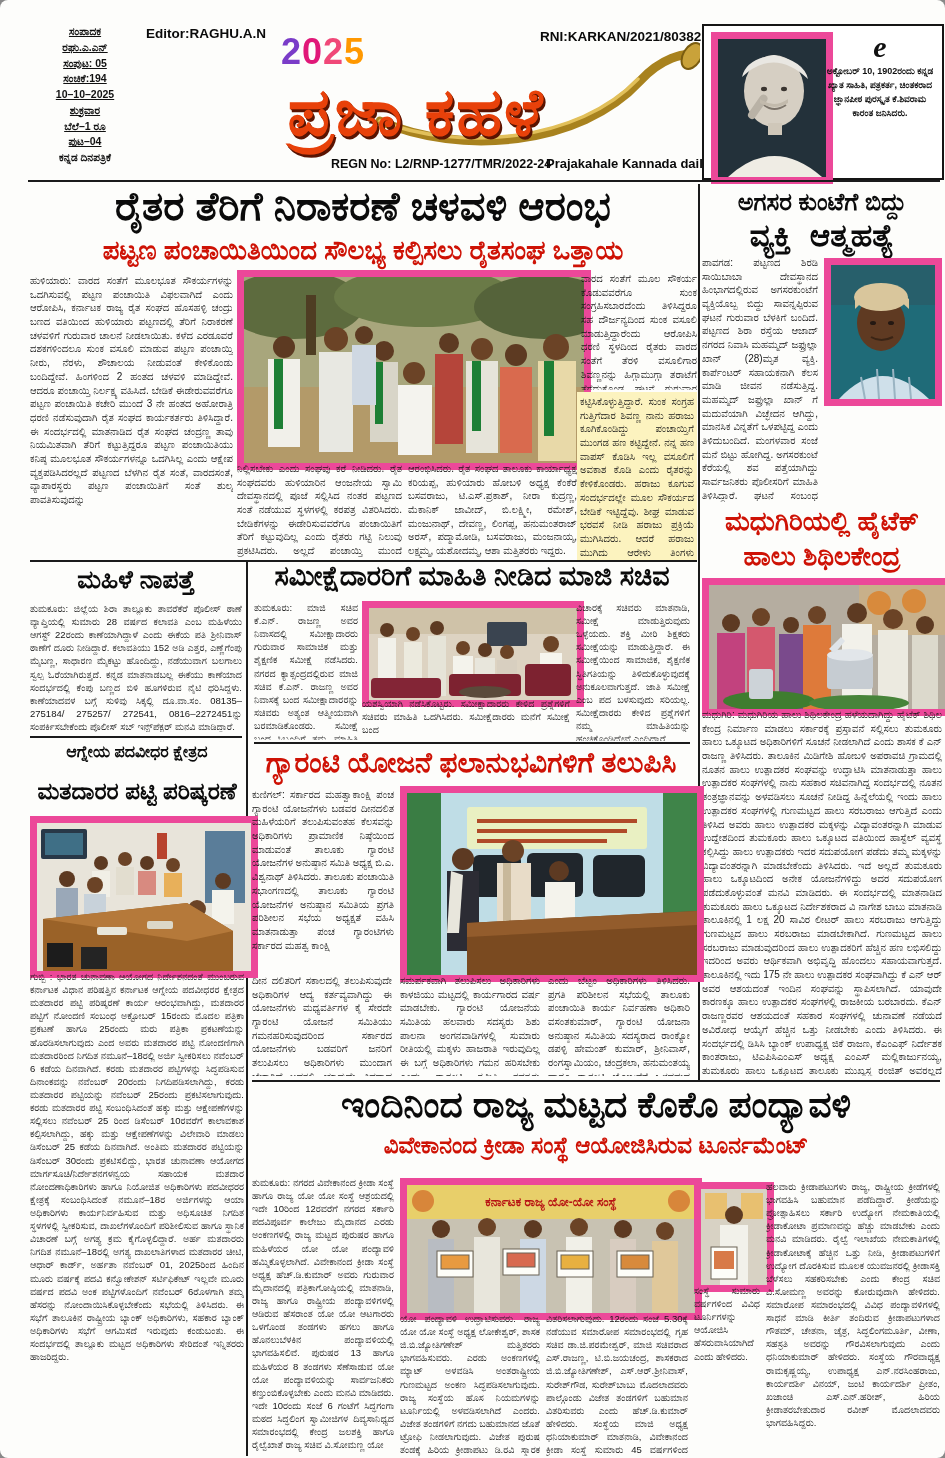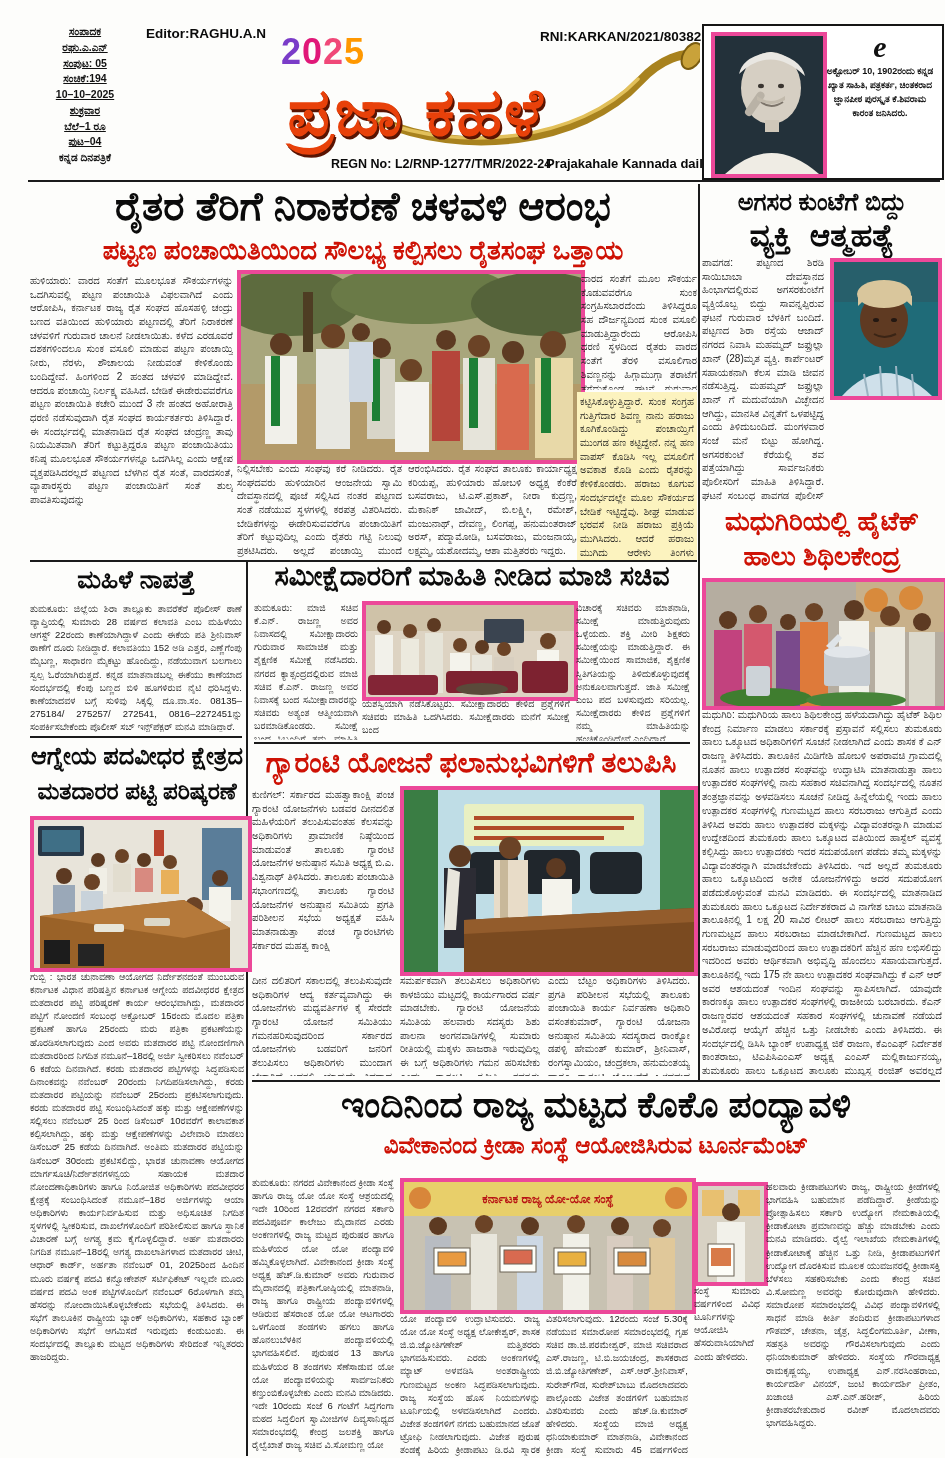--- a/index.html
+++ b/index.html
@@ -1,24 +1,24 @@
 <!DOCTYPE html>
 <html><head>
 <meta charset="utf-8">
 <style>
   html,body{margin:0;padding:0;background:#888;}
   #page{position:relative;width:945px;height:1458px;background:#fdfdfb;margin:0 auto;
-        font-family:"Liberation Sans",sans-serif;overflow:hidden;}
+        font-family:"Liberation Sans",sans-serif;overflow:hidden;border-radius:8px;}
   .abs{position:absolute;}
   .rule{background:#1b1b1b;}
   .body-txt{font-size:10px;line-height:1.37;text-align:justify;color:#161616;overflow:hidden;word-break:break-word;}
   .body-sm{font-size:9.5px;line-height:1.38;text-align:justify;color:#161616;overflow:hidden;word-break:break-word;}
   .h-black{font-weight:800;color:#0b0b0b;text-align:center;line-height:1.04;}
   .h-red{font-weight:800;color:#ce1205;text-align:center;line-height:1.04;}
-  .photo{border:4px solid #ec4899;background:#bef264;overflow:hidden;}
+  .photo{border:7px solid #ec4899;background:#bef264;overflow:hidden;}
   .photo svg{display:block;}
   .info-row{font-size:10.5px;font-weight:700;color:#111;text-align:center;
             text-decoration:underline;line-height:1.5;white-space:nowrap;}
   .masthead-title{font-weight:800;color:#e8410a;text-align:center;
                   text-shadow:2px 3px 0 #5a1402, 1px 1px 0 #8a2403;letter-spacing:2px;}
   .year-char{font-weight:800;font-size:36px;line-height:1;}
   .karanth-box{border:2px solid #151515;background:#fff;}
   .highlight-box{background:#fcf3bf;}
   .e-logo{font-family:"Liberation Serif",serif;font-style:italic;font-weight:700;}
 </style>
@@ -220,21 +220,21 @@
       <rect x="156" y="56" width="46" height="32" rx="4" fill="#7d2230"></rect>
       <rect x="2" y="70" width="70" height="20" rx="4" fill="#832536"></rect>
       <ellipse cx="116" cy="84" rx="26" ry="6" fill="#5a4a3a"></ellipse>
     </svg>
   </div>
   <div class="abs body-sm" style="left:362px;top:697px;width:208px;height:44px;">ಯಶಸ್ವಿಯಾಗಿ ನಡೆಸಿಕೊಟ್ಟರು. ಸಮೀಕ್ಷಾದಾರರು ಕೇಳಿದ ಪ್ರಶ್ನೆಗಳಿಗೆ ಸಚಿವರು ಮಾಹಿತಿ ಒದಗಿಸಿದರು. ಸಮೀಕ್ಷೆದಾರರು ಮನೆಗೆ ಸಮೀಕ್ಷೆ ಬಂದ</div>
   <div class="abs body-sm" style="left:576px;top:601px;width:114px;height:140px;">ವಿಚಾರಕ್ಕೆ ಸಚಿವರು ಮಾತನಾಡಿ, ಸಮೀಕ್ಷೆ ಮಾಡುತ್ತಿರುವುದು ಒಳ್ಳೆಯದು. ಶಕ್ತಿ ಮೀರಿ ಶಿಕ್ಷಕರು ಸಮೀಕ್ಷೆಯನ್ನು ಮಾಡುತ್ತಿದ್ದಾರೆ. ಈ ಸಮೀಕ್ಷೆಯಿಂದ ಸಾಮಾಜಿಕ, ಶೈಕ್ಷಣಿಕ ಸ್ಥಿತಿಗತಿಯನ್ನು ತಿಳಿದುಕೊಳ್ಳುವುದಕ್ಕೆ ಅನುಕೂಲವಾಗುತ್ತದೆ. ಜಾತಿ ಸಮೀಕ್ಷೆ ಎಂಬ ಪದ ಬಳಸುವುದು ಸರಿಯಲ್ಲ. ಸಮೀಕ್ಷೆದಾರರು ಕೇಳಿದ ಪ್ರಶ್ನೆಗಳಿಗೆ ನಮ್ಮ ಮಾಹಿತಿಯನ್ನು ಹಂಚಿಕೊಂಡಿದ್ದೇವೆ ಎಂದಿದ್ದಾರೆ.</div>
   <div class="abs rule" style="left:254px;top:742px;width:436px;height:2px;"></div>
   <div class="abs rule" style="left:30px;top:736px;width:212px;height:2px;"></div>
 
-  <div class="abs h-black" style="left:30px;top:744px;width:214px;font-size:24px;">ಆಗ್ನೇಯ ಪದವೀಧರ ಕ್ಷೇತ್ರದ</div>
+  <div class="abs h-black" style="left:30px;top:744px;width:214px;font-size:16px;">ಆಗ್ನೇಯ ಪದವೀಧರ ಕ್ಷೇತ್ರದ</div>
   <div class="abs h-black" style="left:30px;top:780px;width:214px;font-size:23px;">ಮತದಾರರ ಪಟ್ಟಿ ಪರಿಷ್ಕರಣೆ</div>
   <div class="abs photo" style="left:30px;top:816px;width:214px;height:148px;">
     <svg width="214" height="148" viewBox="0 0 214 148">
       <rect width="214" height="148" fill="#e8e4da"></rect>
       <rect x="4" y="6" width="46" height="30" rx="2" fill="#283848"></rect>
       <rect x="8" y="10" width="38" height="22" fill="#3f6f86"></rect>
       <rect x="168" y="8" width="40" height="72" fill="#5a7d99"></rect>
       <rect x="120" y="10" width="10" height="26" fill="#b8432e"></rect>
       <g>
         <circle cx="64" cy="40" r="7" fill="#5d3a22"></circle>

